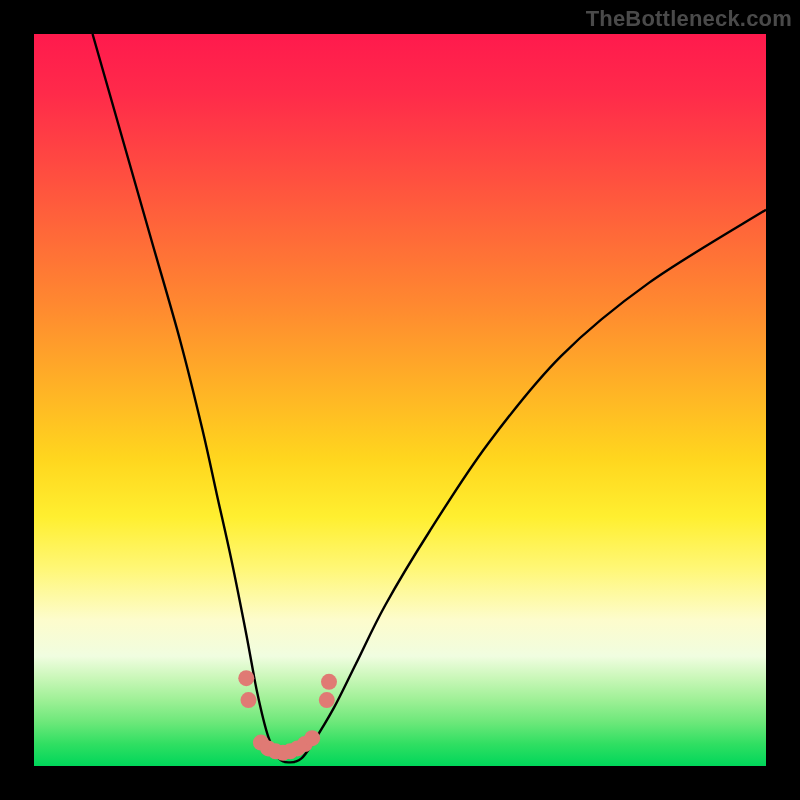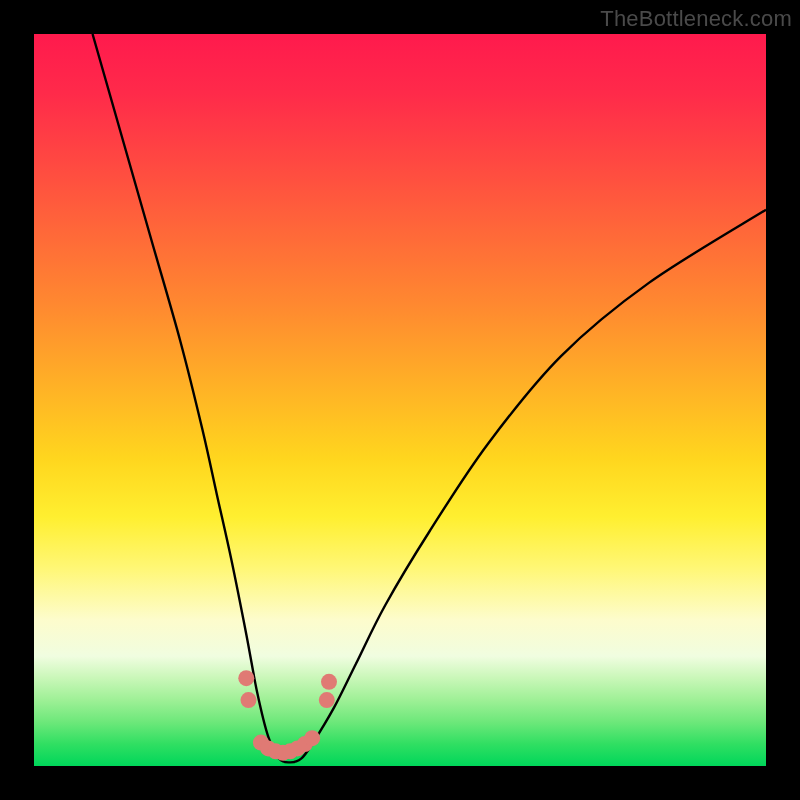--- a/index.html
+++ b/index.html
@@ -50,21 +50,21 @@
     width: 732px;
     height: 732px;
     overflow: visible;
   }
   .watermark {
     position: absolute;
     top: 6px;
     right: 8px;
     color: #4a4a4a;
     font-size: 22px;
-    font-weight: 400;
+    font-weight: 700;
     letter-spacing: 0.2px;
     user-select: none;
   }
 </style>
 </head>
 <body>
 
 <div class="frame">
 
   <div class="plot-area">

